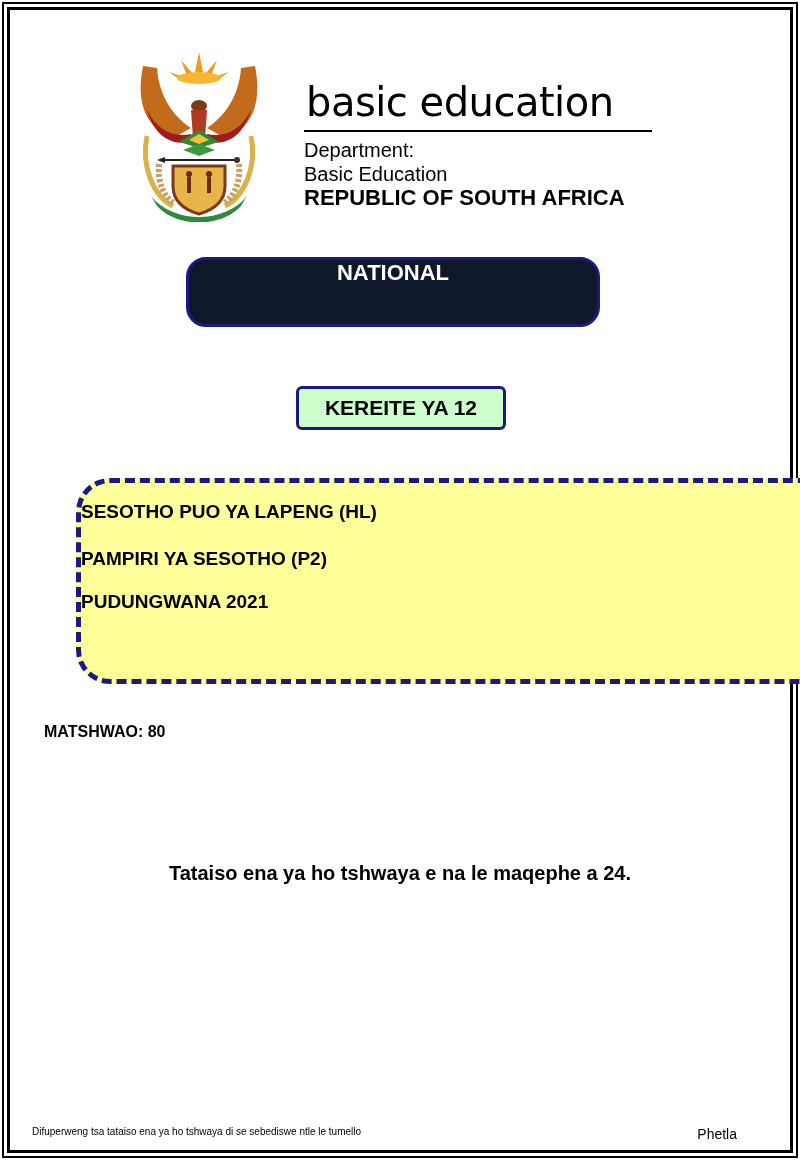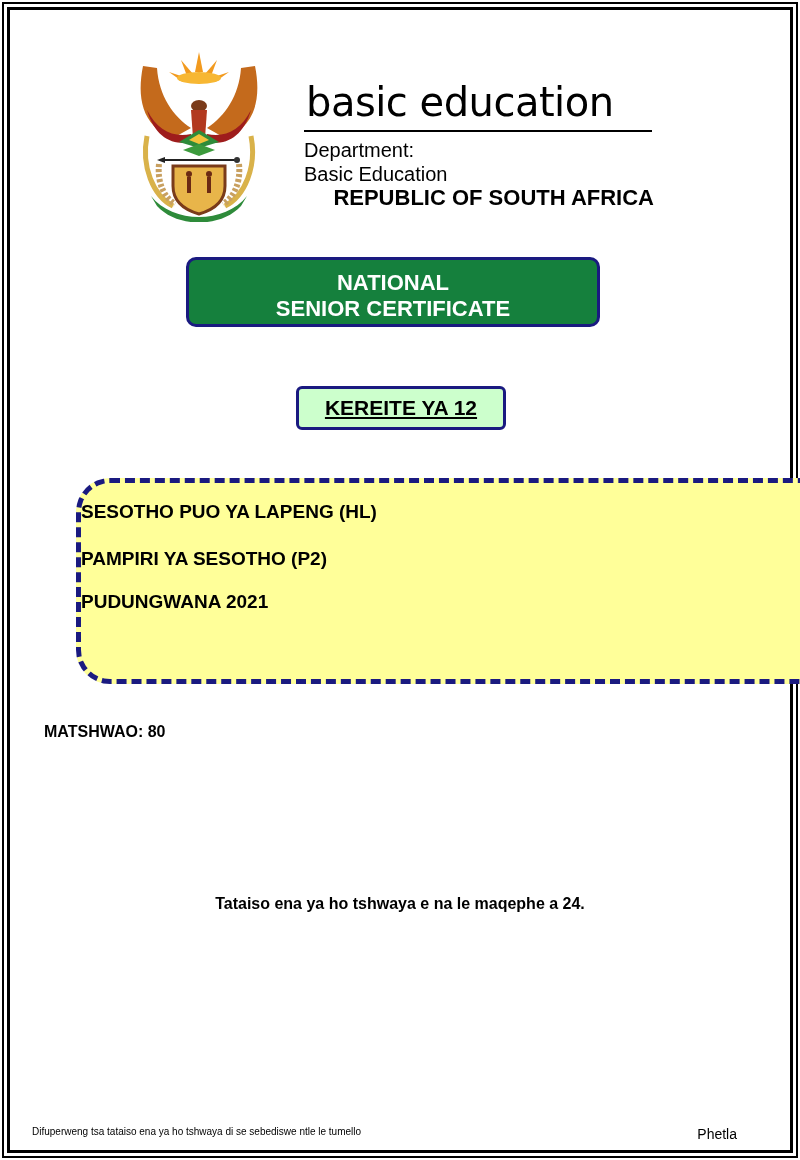--- a/index.html
+++ b/index.html
@@ -4,27 +4,27 @@
   <style>
     html, body { margin: 0; padding: 0; background: #ffffff; }
     body { width: 800px; height: 1160px; position: relative; overflow: hidden; font-family: "Liberation Sans", sans-serif; color: #000; }
     .frame-outer { position: absolute; left: 2px; top: 2px; right: 2px; bottom: 2px; border: 2px solid #000; }
     .frame-inner { position: absolute; left: 7px; top: 7px; right: 7px; bottom: 7px; border: 3px solid #000; }
     .crest { position: absolute; left: 133px; top: 46px; width: 132px; height: 176px; }
     .brand { position: absolute; left: 304px; top: 78px; width: 350px; }
     .brand-title { font-family: "DejaVu Sans", sans-serif; font-size: 40px; letter-spacing: -0.5px; line-height: 48px; margin: 0; padding-left: 2px; }
     .brand-rule { height: 2px; background: #000; margin-top: 4px; margin-bottom: 6px; width: 348px; }
     .brand-line { font-size: 20px; line-height: 24px; }
-    .brand-line.bold { font-weight: bold; font-size: 22px; text-align: right; }
-    .nsc { position: absolute; left: 186px; top: 257px; width: 414px; height: 70px; background: #15803d; border: 3px solid #1a1a80; border-radius: 10px; box-sizing: border-box; color: #fff; text-align: center; font-weight: bold; font-size: 22px; line-height: 26px; padding-top: 10px; }
-    .grade { position: absolute; left: 296px; top: 386px; width: 210px; height: 44px; background: #ccffcc; border: 3px solid #1a1a80; border-radius: 6px; box-sizing: border-box; text-align: center; font-weight: bold; font-size: 21px; line-height: 38px; text-decoration: underline; }
+    .brand-line.bold { font-weight: bold; font-size: 22px; }
+    .nsc { position: absolute; left: 186px; top: 257px; width: 414px; height: 70px; background: #0f172a; border: 3px solid #1a1a80; border-radius: 20px; box-sizing: border-box; color: #fff; text-align: center; font-weight: bold; font-size: 22px; line-height: 26px; }
+    .grade { position: absolute; left: 296px; top: 386px; width: 210px; height: 44px; background: #ccffcc; border: 3px solid #1a1a80; border-radius: 6px; box-sizing: border-box; text-align: center; font-weight: bold; font-size: 21px; line-height: 38px; }
     .info { position: absolute; left: 76px; top: 478px; width: 772px; height: 206px; background: #ffff99; border: 5px dashed #1a1a80; border-radius: 34px; box-sizing: border-box; text-align: left; font-weight: bold; font-size: 19px; }
     .info .line { position: absolute; left: 0; right: 0; }
     .marks { position: absolute; left: 44px; top: 723px; font-weight: bold; font-size: 16px; }
-    .pages { position: absolute; left: 0; right: 0; top: 862px; text-align: center; font-weight: bold; font-size: 16px; margin-top: 33px; }
+    .pages { position: absolute; left: 0; right: 0; top: 862px; text-align: center; font-weight: bold; font-size: 20px; }
     .footer-left { position: absolute; left: 32px; top: 1126px; font-size: 10px; }
     .footer-right { position: absolute; right: 63px; top: 1126px; font-size: 14px; text-align: right; }
   </style>
 </head>
 <body>
 
 <div class="frame-outer"></div>
 <div class="frame-inner"></div>
 
 <svg class="crest" viewBox="0 0 132 176">
@@ -75,21 +75,20 @@
 <div class="brand">
   <div class="brand-title">basic education</div>
   <div class="brand-rule"></div>
   <div class="brand-line">Department:</div>
   <div class="brand-line">Basic Education</div>
   <div class="brand-line bold">REPUBLIC OF SOUTH AFRICA</div>
 </div>
 
 <div class="nsc">
   <div>NATIONAL</div>
-  <div>SENIOR CERTIFICATE</div>
 </div>
 
 <div class="grade">KEREITE YA 12</div>
 
 <div class="info">
   <div class="line" style="top:18px;">SESOTHO PUO YA LAPENG (HL)</div>
   <div class="line" style="top:65px;">PAMPIRI YA SESOTHO (P2)</div>
   <div class="line" style="top:108px;">PUDUNGWANA 2021</div>
 </div>
 

